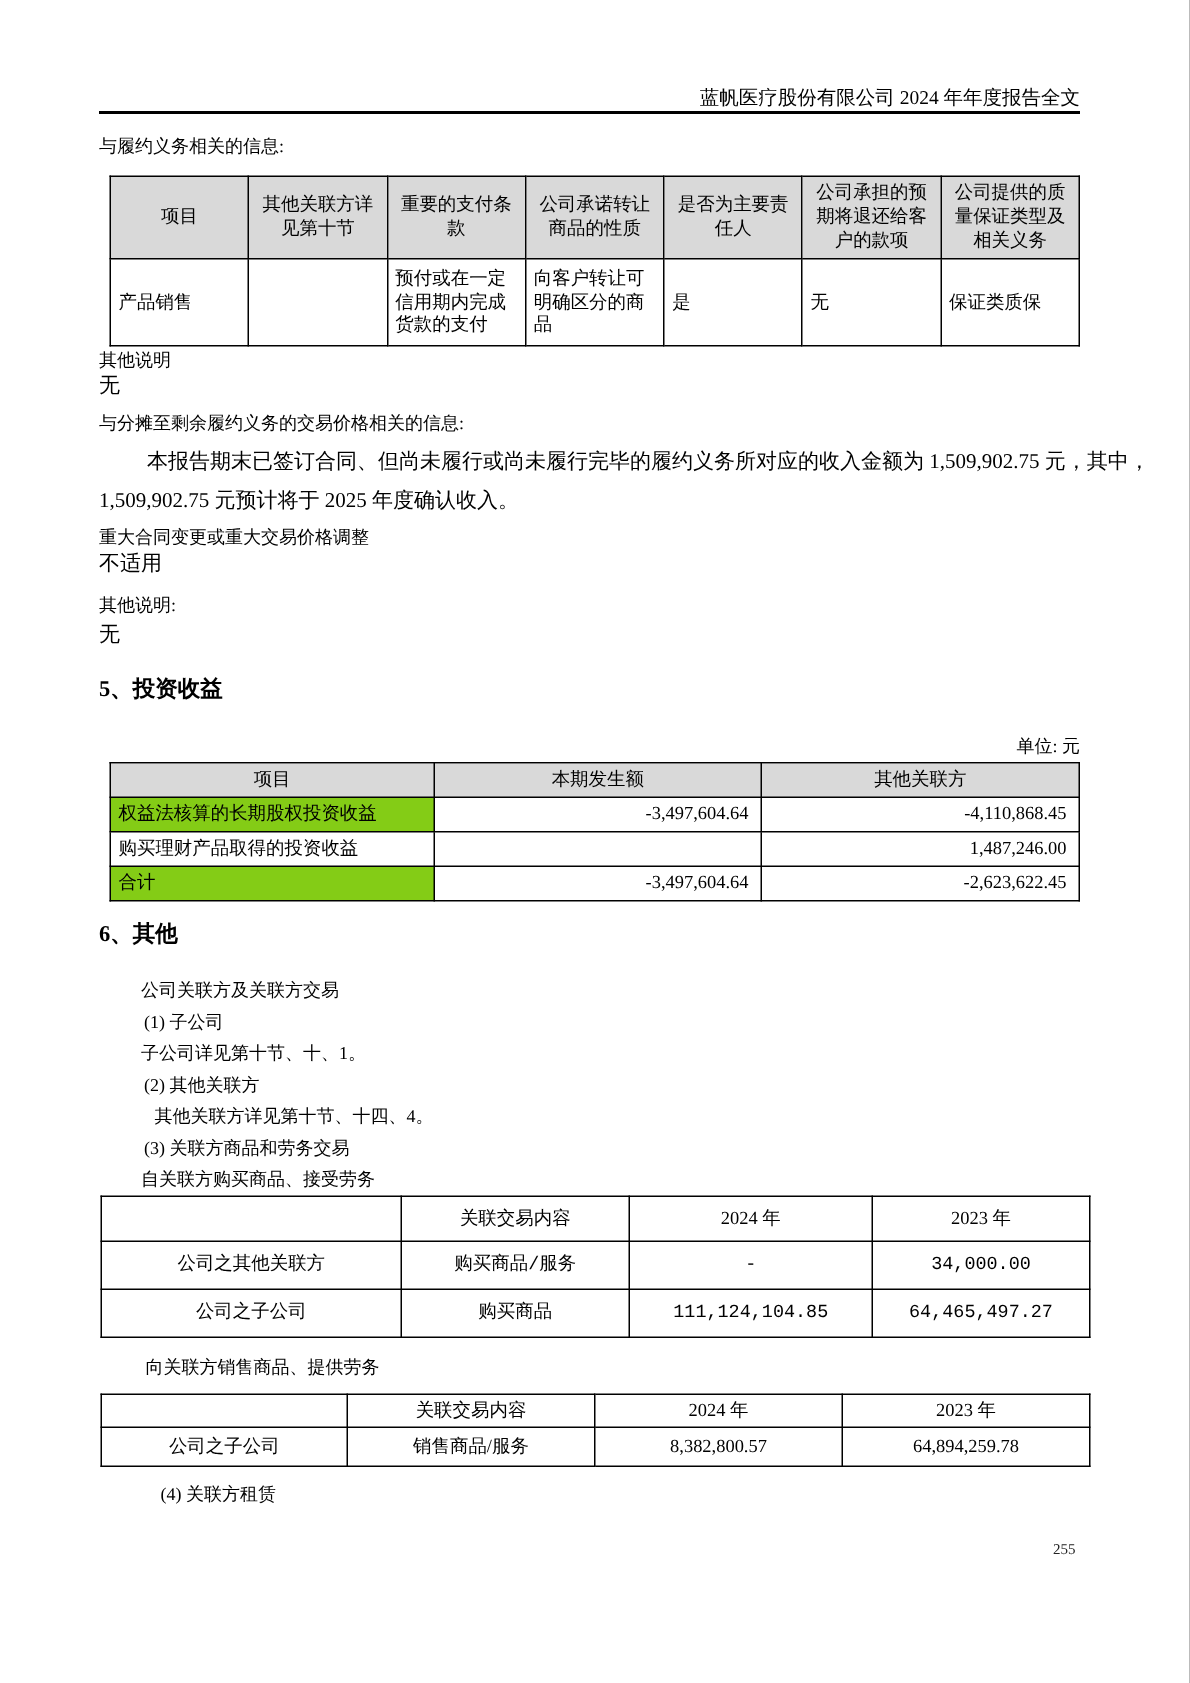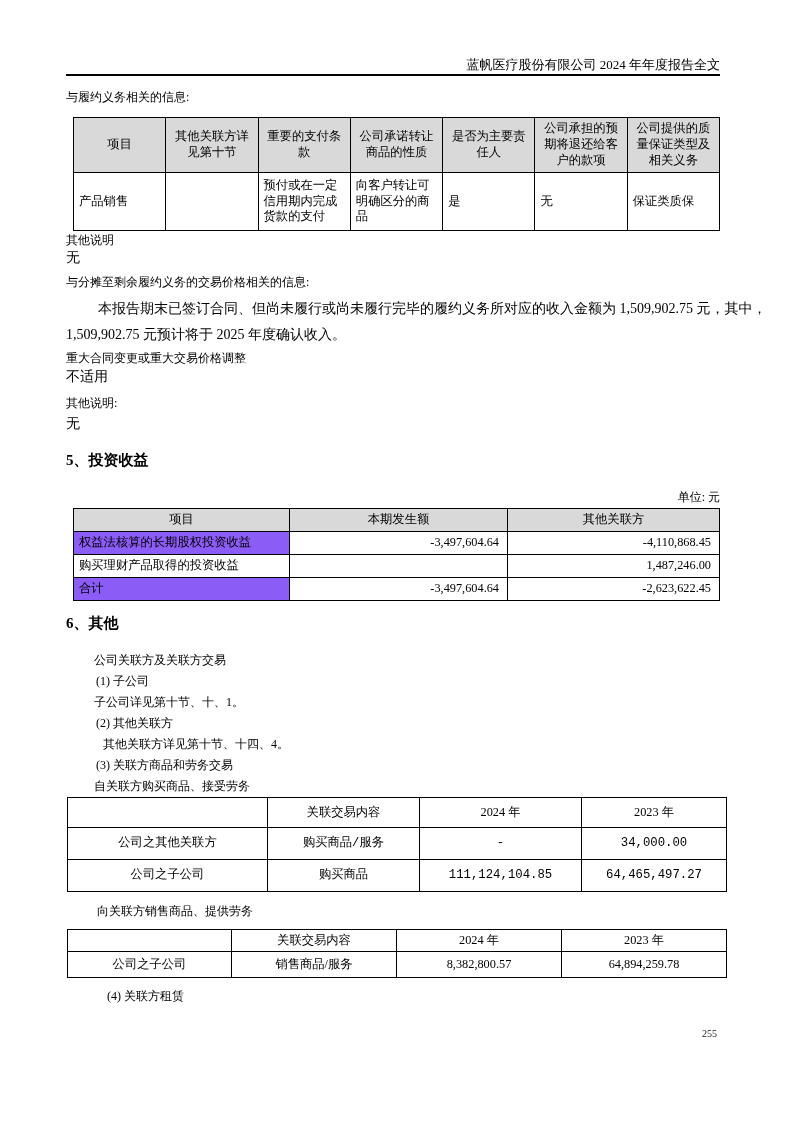--- a/index.html
+++ b/index.html
@@ -21,21 +21,21 @@
   table.t td{border:1px solid #000;vertical-align:middle;padding:1px 5px;overflow:hidden;word-break:break-all;}
   .t1,.t2{border:1.5px solid #000;}
   .t3,.t4{border:1.5px solid #000;padding-left:44px;}
   .t3 td,.t4 td{border:1.5px solid #000;}
   td.hd{background:#d9d9d9;text-align:center;}
   .t1 .hrow td{height:52px;}
   .t1 .drow td{height:55px;}
   .t2 td{height:20px;padding:0 6px;}
   .t2 td.item{text-align:left;}
   .t2 td.num{text-align:right;padding-right:8px;}
-  .t2 td.shade{background:#8b5cf6;}
+  .t2 td.shade{background:#84cc16;}
   .t3 td,.t4 td{text-align:center;padding:1px 4px;}
   .t3 .hrow td{height:27px;}
   .t3 .drow td{height:29px;font-family:Liberation Mono, monospace;}
   .t4 .hrow td{height:19px;}
   .t4 .drow td{height:23px;}
   .pgnum{top:1028px;left:66px;width:651px;text-align:right;font-size:10px;color:#222;}
 </style>
 </head>
 <body>
 

